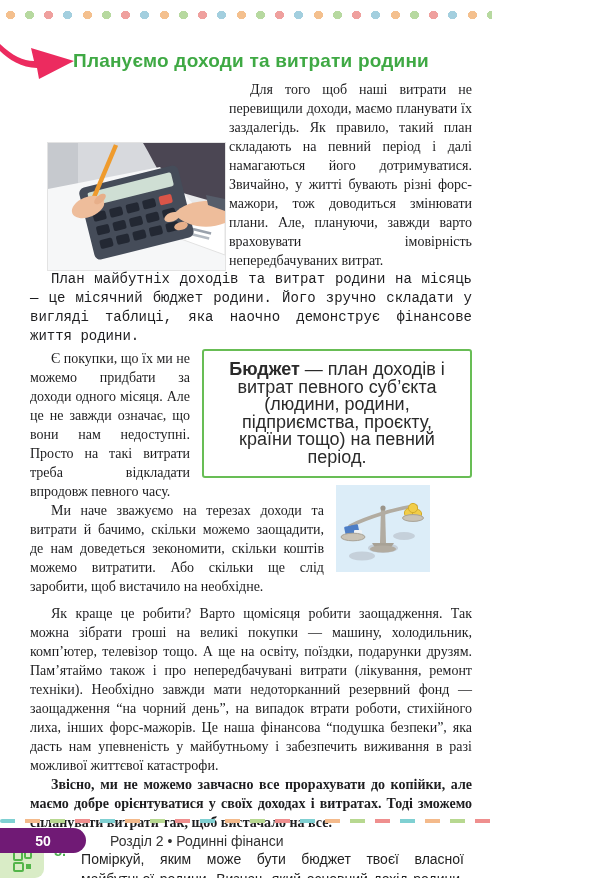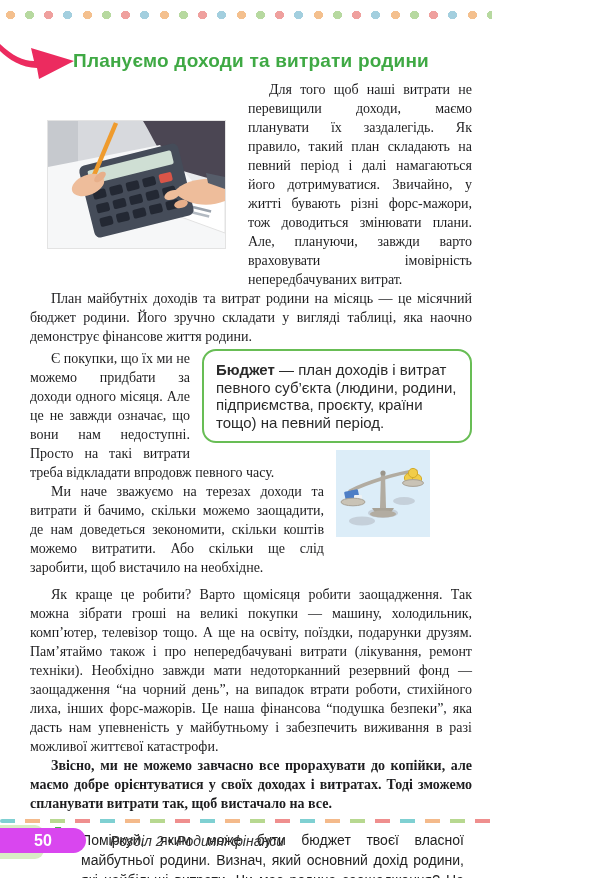--- a/index.html
+++ b/index.html
@@ -17,33 +17,33 @@
     background-position:2px 0,21px 0,40px 0,59px 0;}
 
   .arrow{position:absolute;top:42px;left:0;}
 
   .title{margin:50px 20px 8px 30px;text-align:center;
          font-family:"Liberation Sans",sans-serif;font-weight:bold;font-size:19px;
          color:#3fa944;letter-spacing:.2px;}
 
   .content{padding:0 20px 0 30px;}
 
-  .row1{display:flex;gap:23px;align-items:center;}
+  .row1{display:flex;gap:4px;align-items:flex-end;}
   .photo-wrap{flex:0 0 auto;margin-left:18px;box-shadow:0 0 0 1px #e3e3e3;}
 
   p.body{margin:0;font-size:14px;line-height:19px;text-align:justify;}
   .indent{text-indent:21px;}
-  .p2{margin-top:4px;}
+  .p2{margin-top:4px;font-family:Liberation Mono, monospace;}
 
   .cf::after{content:"";display:block;clear:both;}
   .mid{margin-top:3px;}
 
-  .defbox{box-sizing:border-box;border:2px solid #68bd55;border-radius:14px;background:#fff;
-          font-family:"Liberation Sans",sans-serif;font-size:15px;line-height:17.5px;
-          color:#2a2a2a;padding:10px 12px;}
+  .defbox{box-sizing:border-box;border:2px solid #68bd55;border-radius:3px;background:#fff;
+          font-family:"Liberation Sans",sans-serif;font-size:18px;line-height:17.5px;
+          color:#2a2a2a;padding:10px 12px;text-align:center;}
   .defbox .term{font-weight:bold;}
   .budget{float:right;width:270px;margin:0 0 7px 12px;}
   .scalesfig{float:right;clear:right;margin:0 42px 4px 12px;display:block;}
   .savings{float:left;width:250px;margin:6px 14px 4px 25px;}
 
   .save{margin-top:8px;}
   .p6{margin-top:1px;font-weight:bold;}
 
   .exercise{position:relative;margin-top:9px;font-family:"Liberation Sans",sans-serif;}
   .marker-tab{position:absolute;left:-30px;top:3px;width:44px;height:34px;background:#d9ecc6;
@@ -54,24 +54,24 @@
   .sub-line{display:flex;gap:8px;padding-left:45px;margin-top:5px;}
   .sun-icon{color:#4caf50;font-size:13px;line-height:20px;flex:0 0 auto;}
 
   .footer{position:absolute;left:0;right:0;bottom:25px;}
   .dashes{height:4px;border-radius:2px;background-image:repeating-linear-gradient(90deg,
      #7fd0d2 0 15px,transparent 15px 25px,
      #f4ba8b 25px 40px,transparent 40px 50px,
      #b7d890 50px 65px,transparent 65px 75px,
      #ef8f8e 75px 90px,transparent 90px 100px);}
   .footer-row{display:flex;align-items:center;margin-top:5px;}
-  .page-badge{width:86px;height:25px;background:#d946ef;border-radius:0 13px 13px 0;
-              color:#fff;font-family:"Liberation Sans",sans-serif;font-weight:bold;font-size:16px;
+  .page-badge{width:86px;height:25px;background:#701a75;border-radius:0 13px 13px 0;
+              color:#fff;font-family:"Liberation Sans",sans-serif;font-weight:bold;font-size:14px;
               display:flex;align-items:center;justify-content:center;}
-  .chapter{margin-left:24px;font-family:"Liberation Sans",sans-serif;font-style:italic;
+  .chapter{margin-left:24px;font-family:"Liberation Sans",sans-serif;
            font-size:14px;color:#333;}
 </style>
 </head>
 <body>
 
 <div class="page">
 
   <div class="dots-top"></div>
 
   <svg class="arrow" width="76" height="40" viewBox="0 0 76 40">

